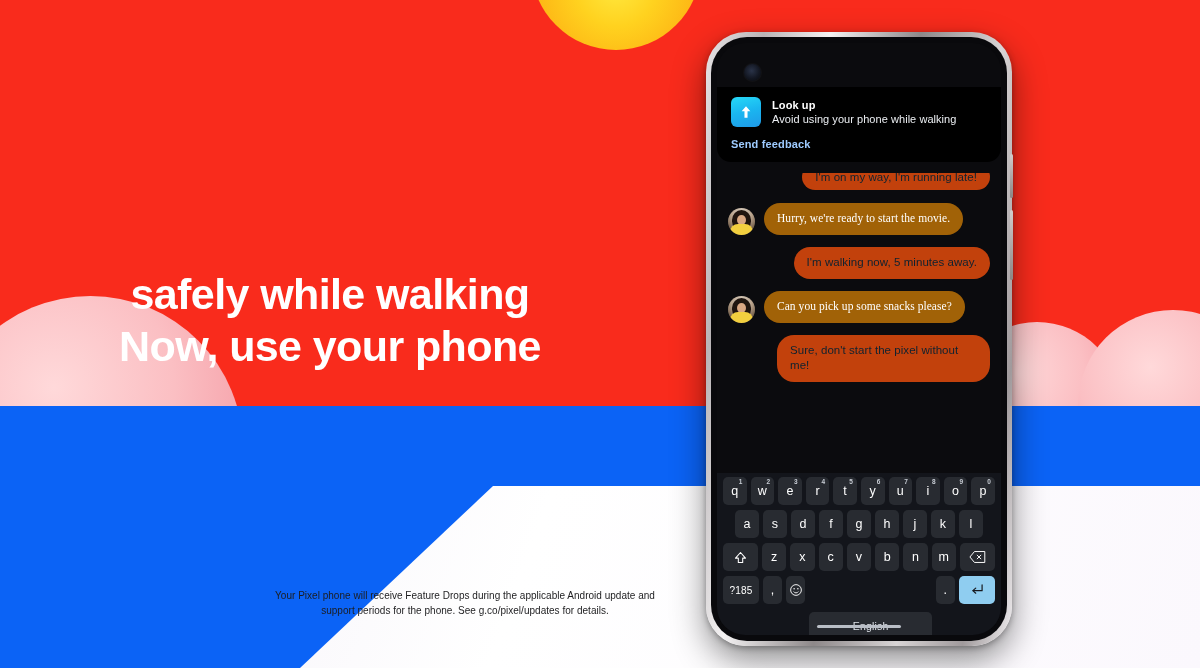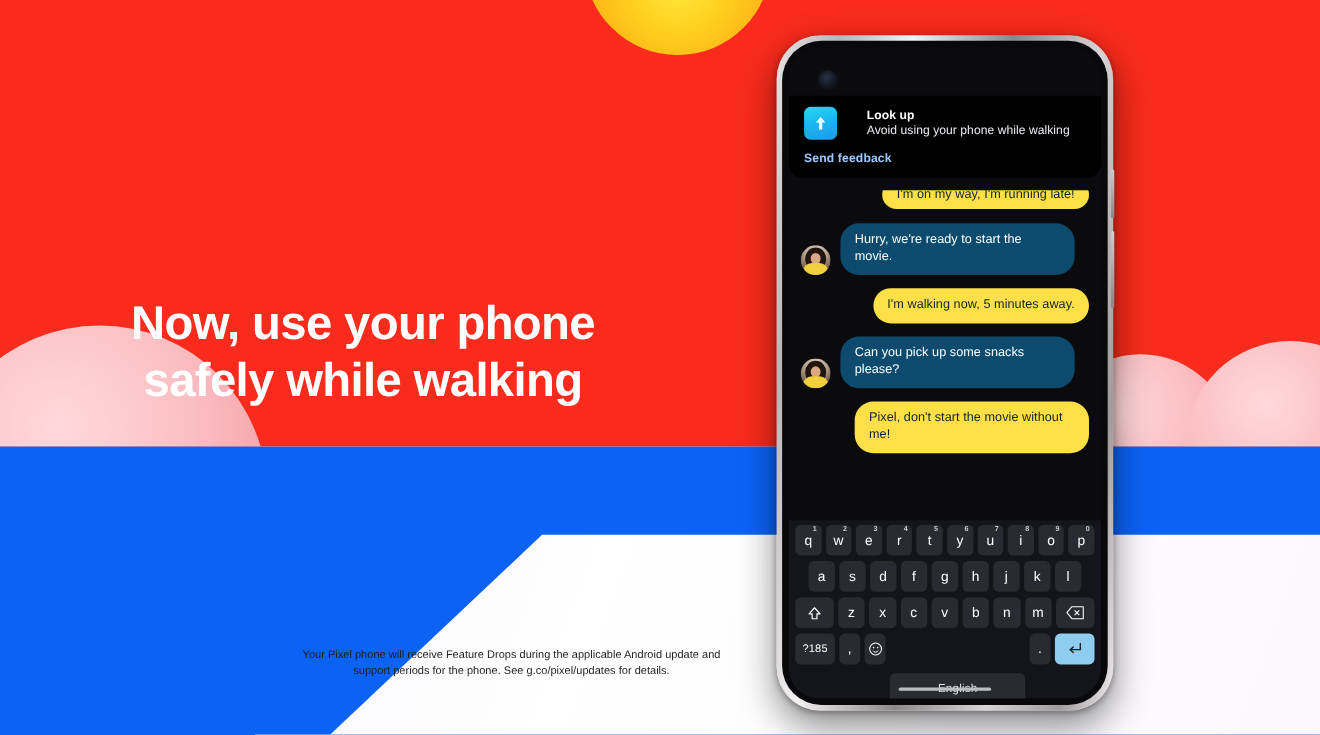--- a/index.html
+++ b/index.html
@@ -92,21 +92,21 @@
 
   
   .notif {
     position: absolute; left: 0; top: 44px;
     width: 100%;
     background: #000000;
     padding: 10px 14px 12px 14px;
     box-sizing: border-box;
     border-radius: 0 0 14px 14px;
   }
-  .notif-row { display: flex; align-items: flex-start; gap: 27px; }
+  .notif-row { display: flex; align-items: flex-start; gap: 11px; }
   .notif-icon {
     width: 30px; height: 30px; flex: 0 0 30px;
     border-radius: 6px;
     background: linear-gradient(165deg, #26d9f7 0%, #1ab6f0 48%, #1f9ae8 100%);
     display: flex; align-items: center; justify-content: center;
   }
   .notif-text { padding-top: 1px; }
   .notif-title {
     color: #ffffff; font-size: 11px; font-weight: bold;
     letter-spacing: 0.1px; line-height: 14px;
@@ -160,22 +160,22 @@
   }
   .bubble {
     max-width: 213px;
     padding: 8px 13px 9px 13px;
     font-size: 11.5px;
     line-height: 15px;
     letter-spacing: 0.05px;
     border-radius: 17px;
     box-sizing: border-box;
   }
-  .bubble.in { background: #0c4a6e; color: #ffffff; }
-  .bubble.out { background: #fde047; color: #0e2230; }
+  .bubble.in { background: #a16207; color: #ffffff; font-family: Liberation Serif, serif; }
+  .bubble.out { background: #c2410c; color: #0e2230; }
   .bubble.clipped {
     position: relative;
     overflow: hidden;
   }
   .msg.clipped-row { margin-bottom: 13px; height: 11px; align-items: flex-start; }
   .msg.clipped-row .bubble { height: 26px; padding-top: 6px; margin-top: -15px; }
 
   
   .composer {
     position: absolute; left: 0; right: 0; bottom: 78px;
@@ -306,22 +306,22 @@
     <div class="sphere sphere-pink" style="left:-62px; top:296px; width:305px; height:305px;"></div>
     <div class="sphere sphere-pink" style="left:952px; top:322px; width:170px; height:170px;"></div>
     <div class="sphere sphere-pink" style="left:1078px; top:310px; width:190px; height:190px;"></div>
     <div class="sphere sphere-sun" style="left:531px; top:-120px; width:170px; height:170px;"></div>
   </div>
 
   <div class="band-blue"></div>
   <div class="white-panel"></div>
 
   <div class="headline">
+    <div>safely while walking</div>
     <div>Now, use your phone</div>
-    <div>safely while walking</div>
   </div>
 
   <div class="legal">Your Pixel phone will receive Feature Drops during the applicable Android update and support periods for the phone. See g.co/pixel/updates for details.</div>
 
   <div class="phone">
     <div class="phone-frame"></div>
     <div class="side-btn power"></div>
     <div class="side-btn volume"></div>
     <div class="phone-inner"></div>
 
@@ -368,21 +368,21 @@
           <div class="avatar">
             <div class="av-bg"></div>
               <div class="av-hair"></div>
             <div class="av-face"></div>
               <div class="av-shirt"></div>
           </div>
           <div class="bubble in">Can you pick up some snacks please?</div>
         </div>
 
         <div class="msg out">
-          <div class="bubble out">Pixel, don't start the movie without me!</div>
+          <div class="bubble out">Sure, don't start the pixel without me!</div>
         </div>
       </div>
 
       <div class="composer">
         <div class="plus-btn"></div>
         <div class="input-pill">
           <input type="text" placeholder="Type message" style="">
           <span class="send-icon">
             <svg width="16" height="16" viewBox="0 0 24 24" aria-hidden="true">
               <path d="M3.5 4.5 L20.5 12 L3.5 19.5 L3.5 4.5 Z" fill="none" stroke="#b9c0ca" stroke-width="1.6" stroke-linejoin="round"></path>

